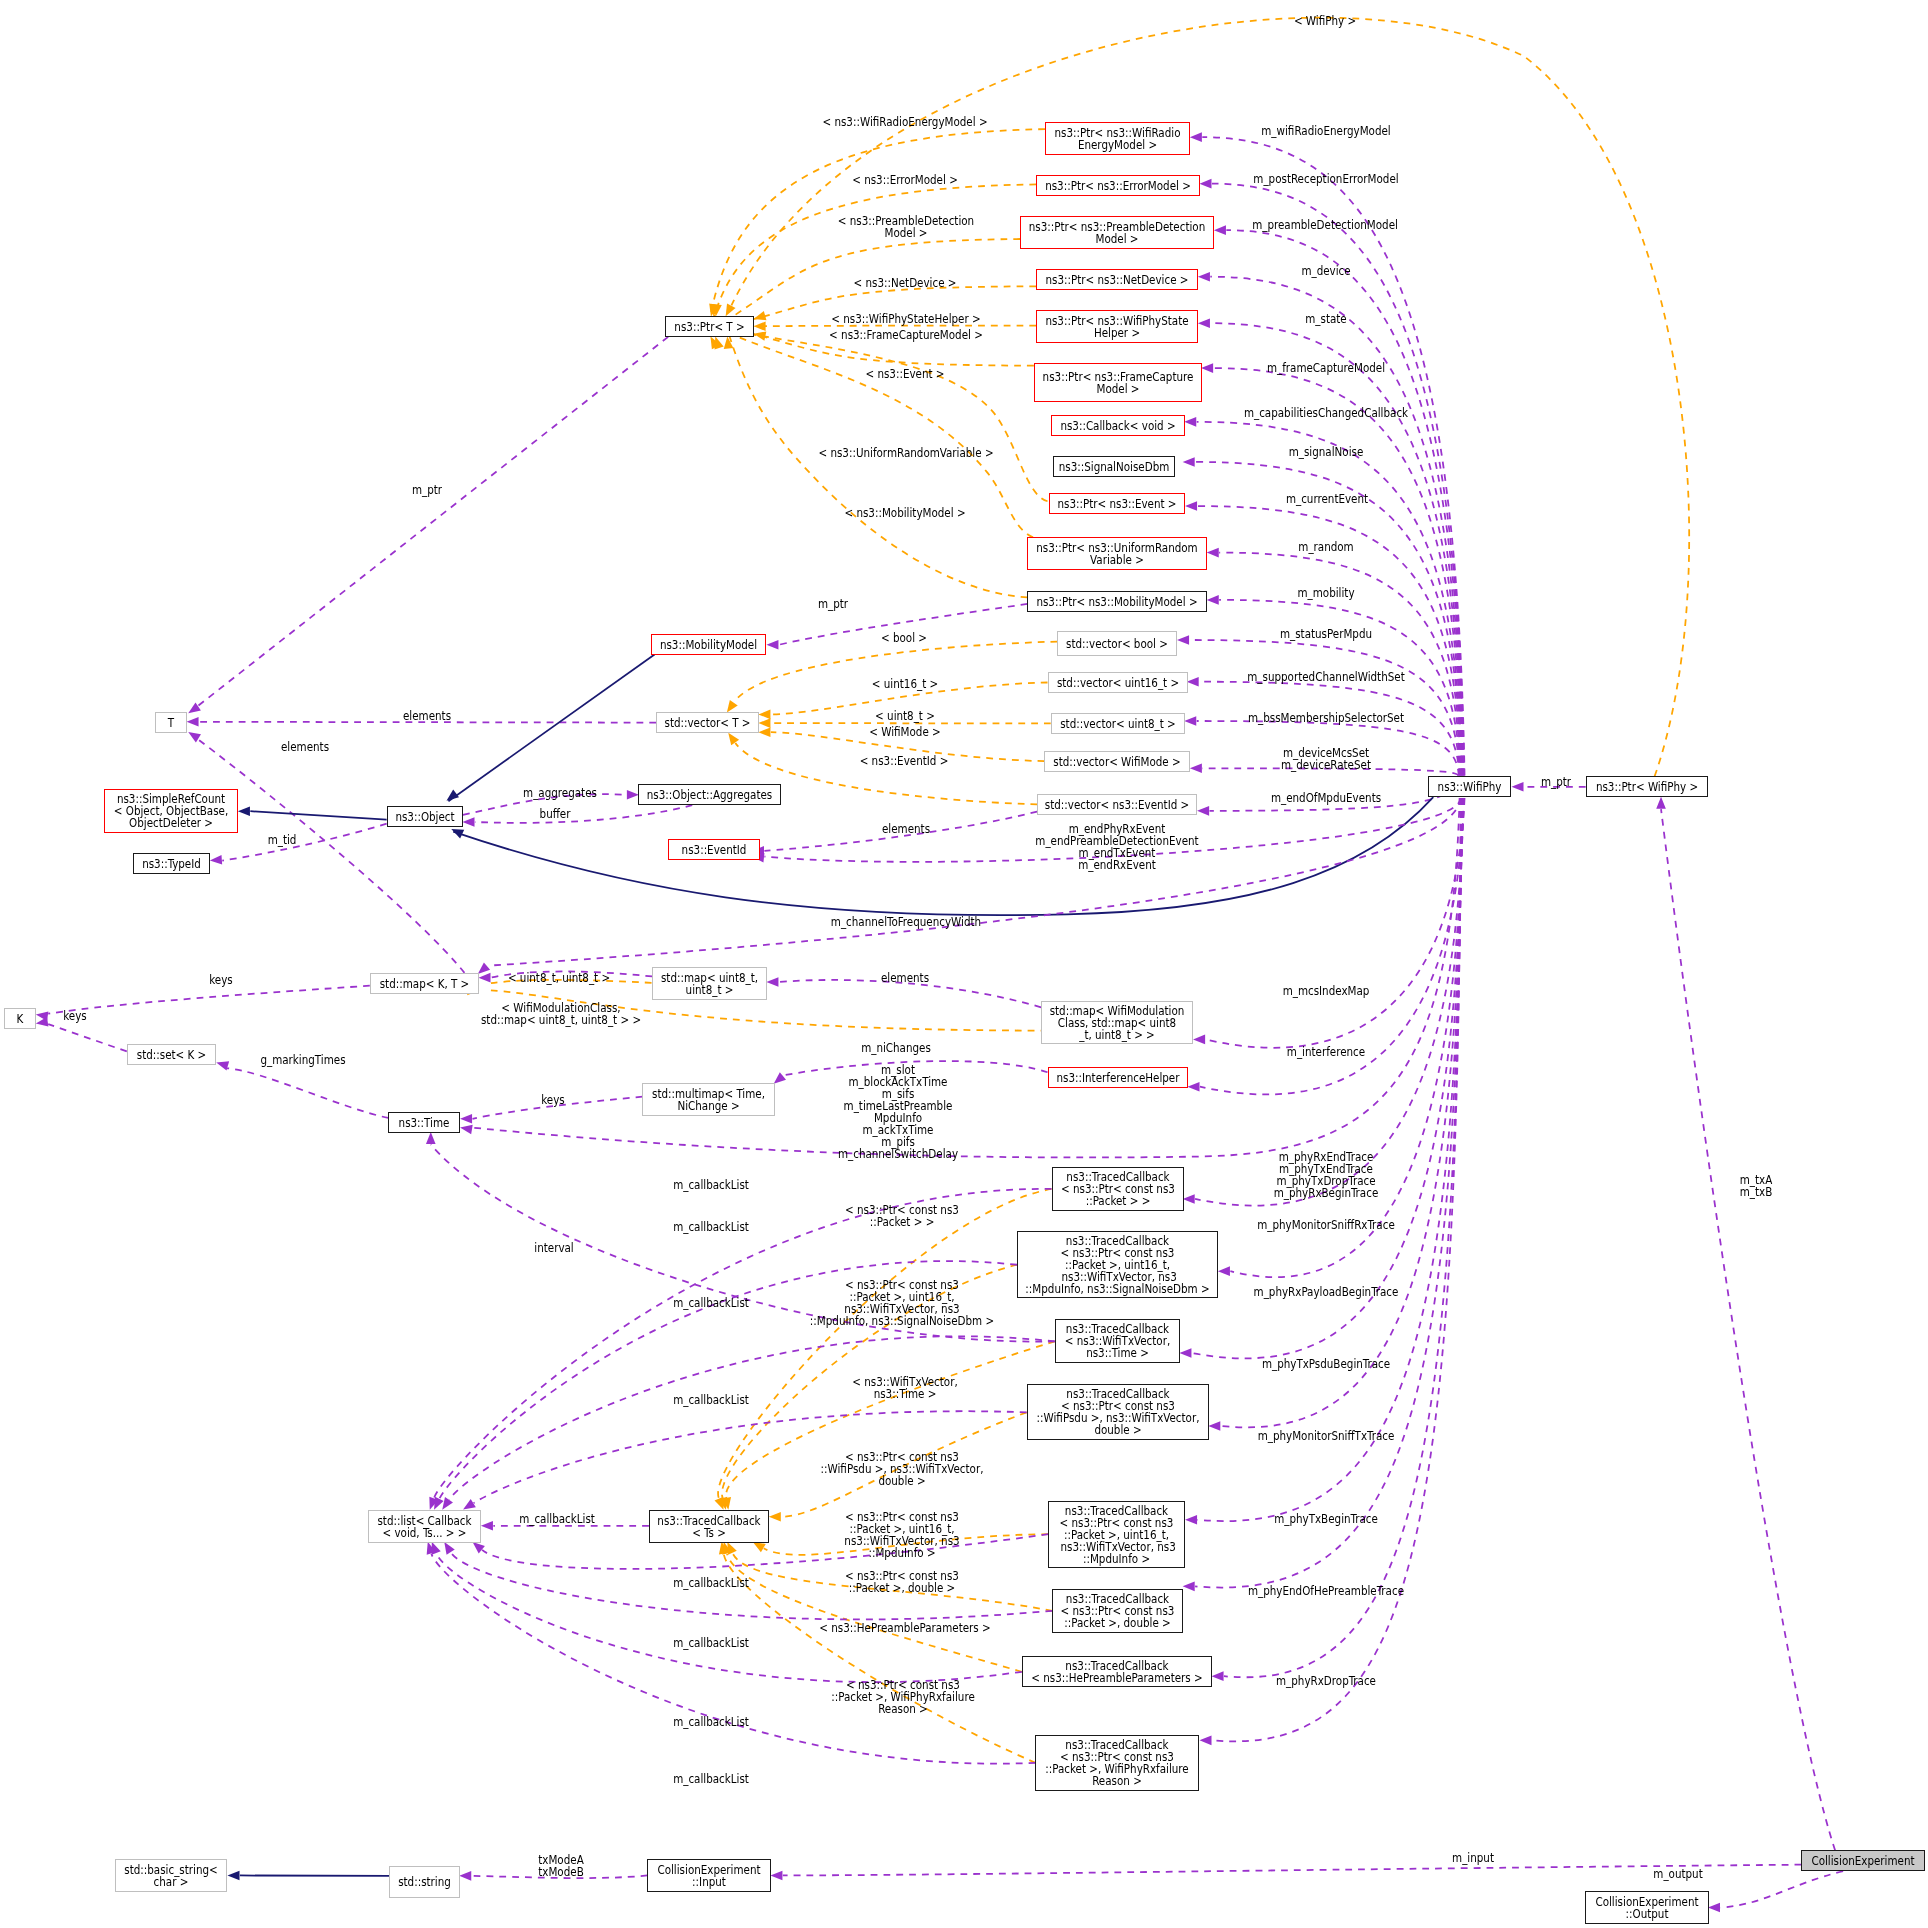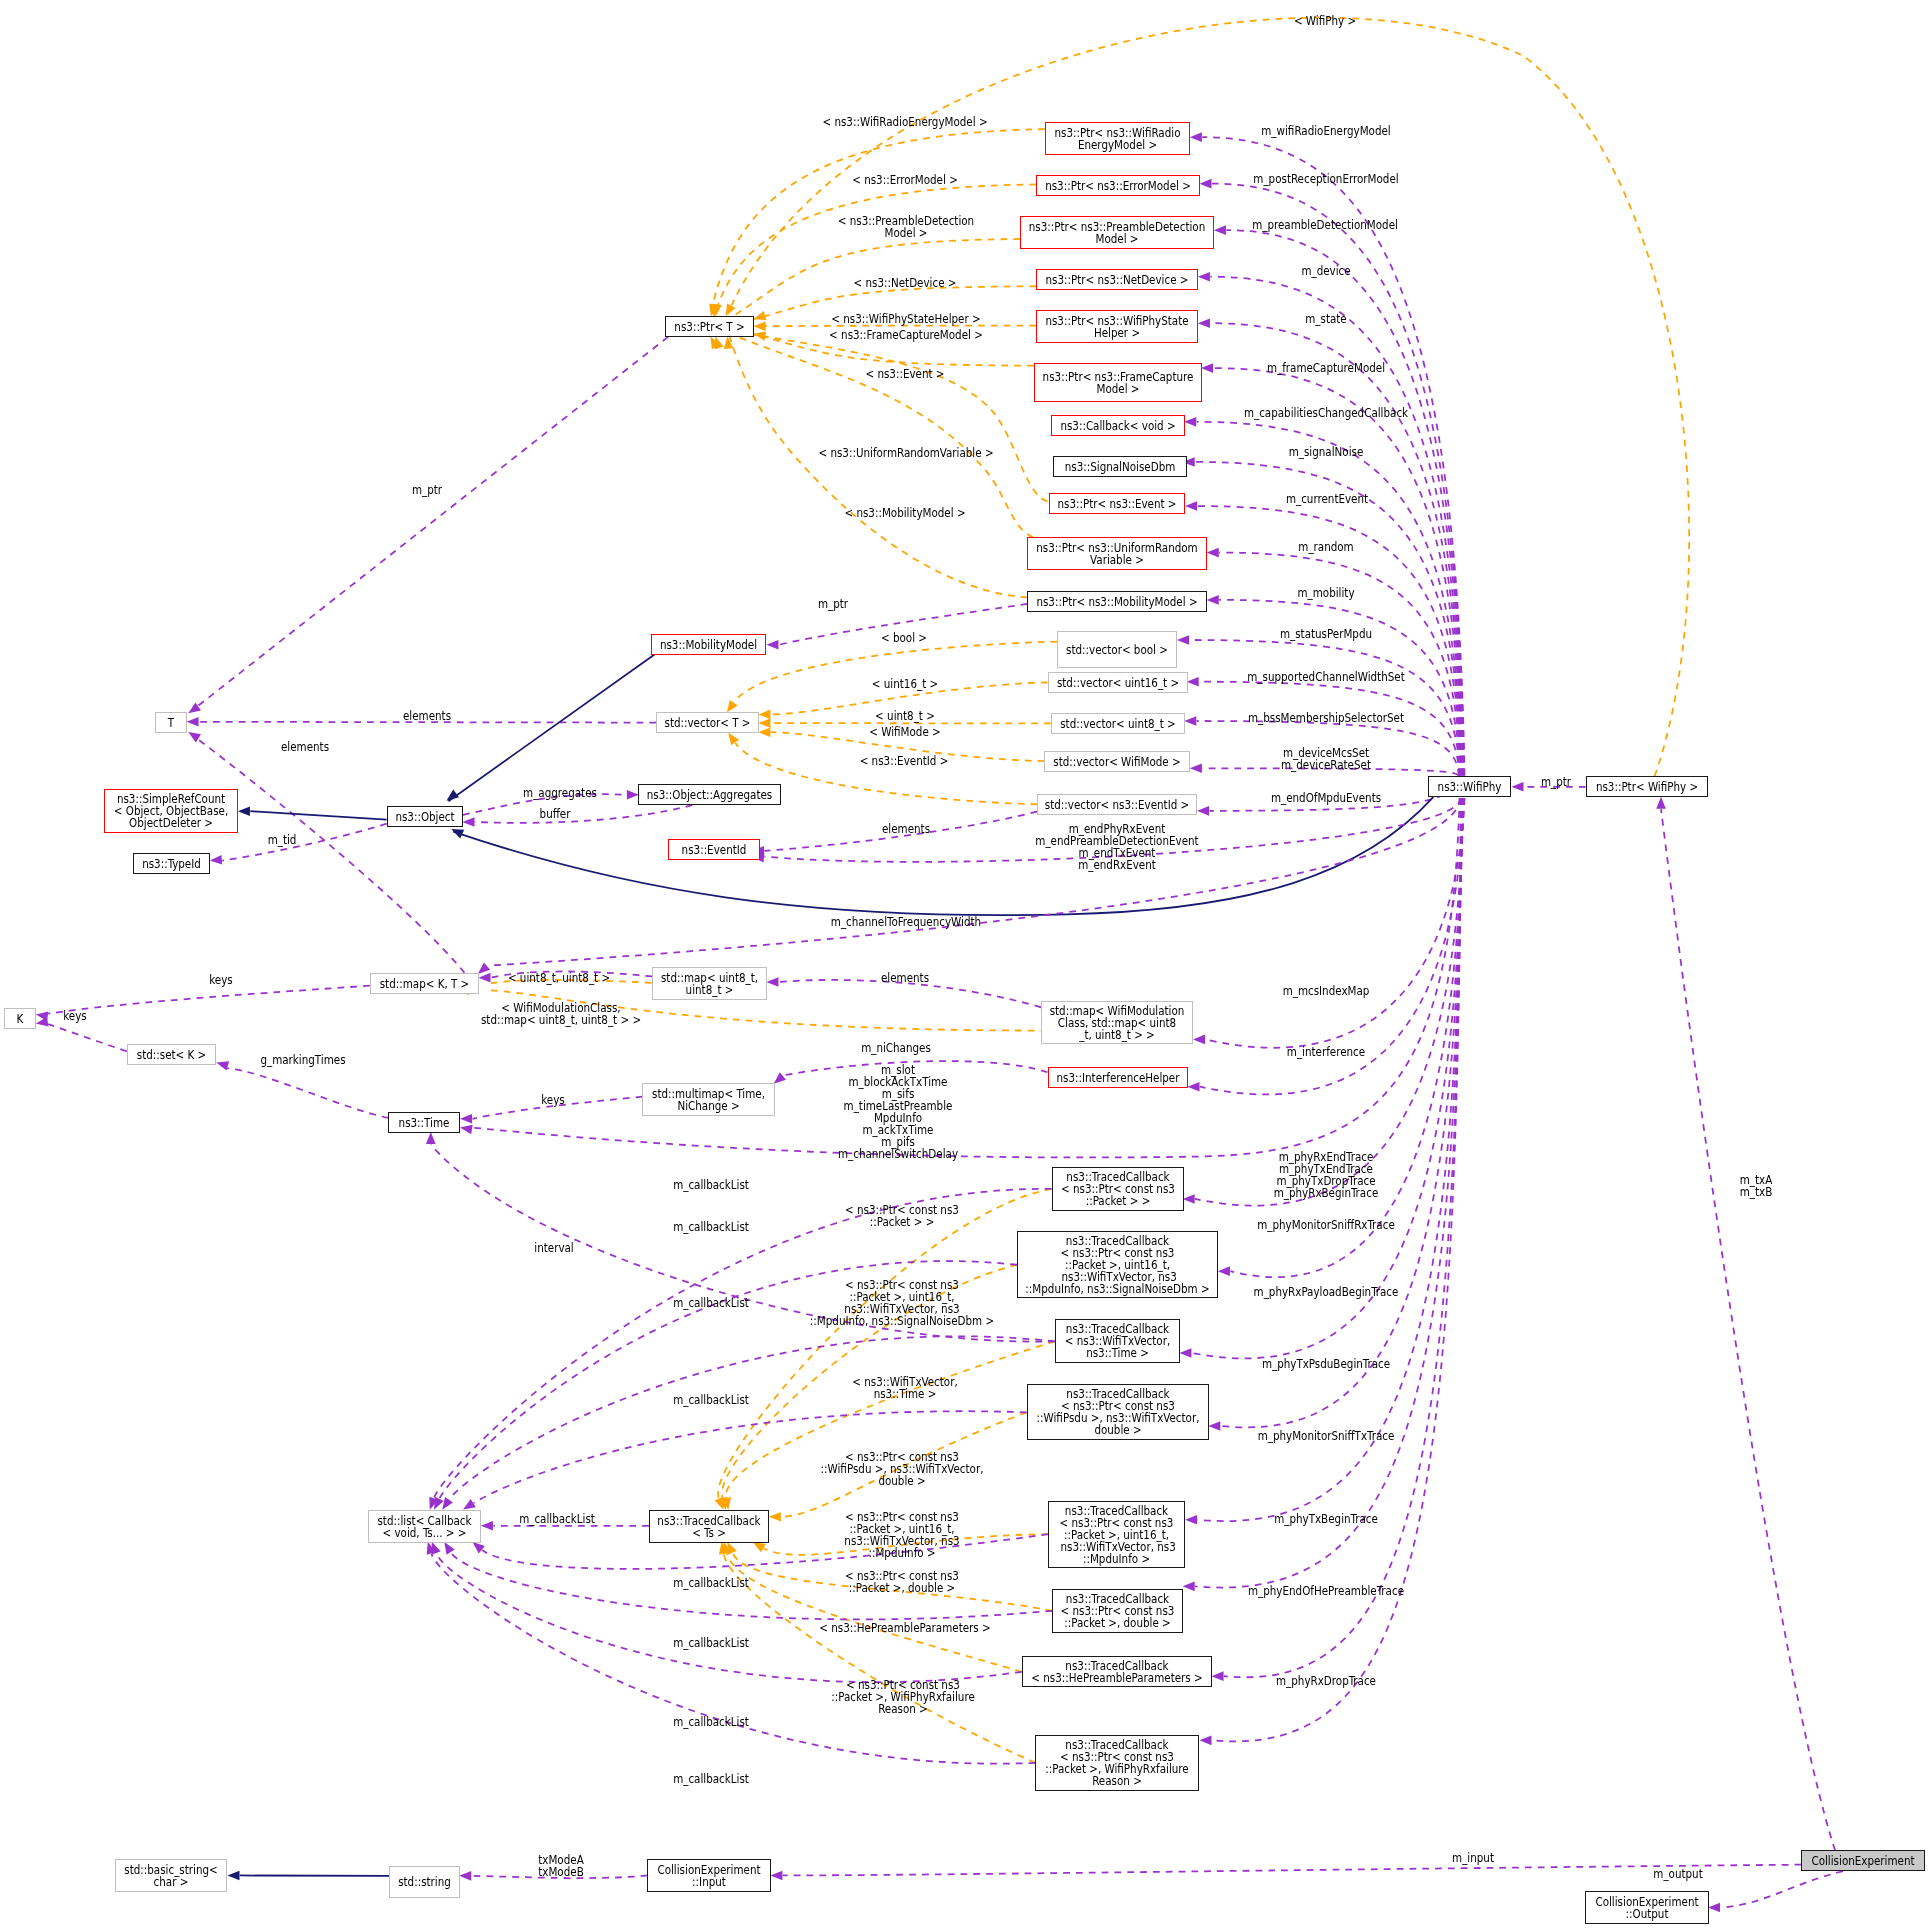--- a/index.html
+++ b/index.html
@@ -203,25 +203,25 @@
 <path d="M 1315.0 1672.5 C 1050.0 1680.0 650.0 1560.0 537.0 1427.0" fill="none" stroke="#9A32CD" stroke-width="2.2" stroke-dasharray="8.5,7.5"></path>
 <polygon points="0.5,0 -14.5,-6 -14.5,6" fill="#9A32CD" transform="translate(537.0,1412) rotate(-90)"></polygon>
 </svg>
 <div class="node s-red" style="left:1045px;top:122px;width:145px;height:33px"><span>ns3::Ptr&lt; ns3::WifiRadio</span><span>EnergyModel &gt;</span></div>
 <div class="node s-red" style="left:1036px;top:175px;width:164px;height:21px"><span>ns3::Ptr&lt; ns3::ErrorModel &gt;</span></div>
 <div class="node s-red" style="left:1020px;top:216px;width:194px;height:33px"><span>ns3::Ptr&lt; ns3::PreambleDetection</span><span>Model &gt;</span></div>
 <div class="node s-red" style="left:1036px;top:269px;width:162px;height:21px"><span>ns3::Ptr&lt; ns3::NetDevice &gt;</span></div>
 <div class="node s-red" style="left:1036px;top:310px;width:162px;height:33px"><span>ns3::Ptr&lt; ns3::WifiPhyState</span><span>Helper &gt;</span></div>
 <div class="node s-red" style="left:1034px;top:363px;width:168px;height:39px"><span>ns3::Ptr&lt; ns3::FrameCapture</span><span>Model &gt;</span></div>
 <div class="node s-red" style="left:1051px;top:415px;width:134px;height:21px"><span>ns3::Callback&lt; void &gt;</span></div>
-<div class="node s-black" style="left:1053px;top:456px;width:134px;height:21px"><span>ns3::SignalNoiseDbm</span></div>
+<div class="node s-black" style="left:1053px;top:456px;width:122px;height:21px"><span>ns3::SignalNoiseDbm</span></div>
 <div class="node s-red" style="left:1049px;top:493px;width:136px;height:21px"><span>ns3::Ptr&lt; ns3::Event &gt;</span></div>
 <div class="node s-red" style="left:1027px;top:537px;width:180px;height:33px"><span>ns3::Ptr&lt; ns3::UniformRandom</span><span>Variable &gt;</span></div>
 <div class="node s-black" style="left:1027px;top:591px;width:180px;height:21px"><span>ns3::Ptr&lt; ns3::MobilityModel &gt;</span></div>
-<div class="node s-gray" style="left:1057px;top:631px;width:120px;height:37px"><span>std::vector&lt; bool &gt;</span></div>
+<div class="node s-gray" style="left:1057px;top:631px;width:120px;height:25px"><span>std::vector&lt; bool &gt;</span></div>
 <div class="node s-gray" style="left:1048px;top:672px;width:140px;height:21px"><span>std::vector&lt; uint16_t &gt;</span></div>
 <div class="node s-gray" style="left:1051px;top:713px;width:134px;height:21px"><span>std::vector&lt; uint8_t &gt;</span></div>
 <div class="node s-gray" style="left:1044px;top:751px;width:146px;height:21px"><span>std::vector&lt; WifiMode &gt;</span></div>
 <div class="node s-gray" style="left:1037px;top:794px;width:160px;height:21px"><span>std::vector&lt; ns3::EventId &gt;</span></div>
 <div class="node s-gray" style="left:1041px;top:1001px;width:152px;height:43px"><span>std::map&lt; WifiModulation</span><span>Class, std::map&lt; uint8</span><span>_t, uint8_t &gt; &gt;</span></div>
 <div class="node s-red" style="left:1048px;top:1067px;width:140px;height:21px"><span>ns3::InterferenceHelper</span></div>
 <div class="node s-black" style="left:1052px;top:1167px;width:132px;height:44px"><span>ns3::TracedCallback</span><span>&lt; ns3::Ptr&lt; const ns3</span><span>::Packet &gt; &gt;</span></div>
 <div class="node s-black" style="left:1017px;top:1231px;width:201px;height:67px"><span>ns3::TracedCallback</span><span>&lt; ns3::Ptr&lt; const ns3</span><span>::Packet &gt;, uint16_t,</span><span> ns3::WifiTxVector, ns3</span><span>::MpduInfo, ns3::SignalNoiseDbm &gt;</span></div>
 <div class="node s-black" style="left:1055px;top:1319px;width:125px;height:44px"><span>ns3::TracedCallback</span><span>&lt; ns3::WifiTxVector,</span><span>ns3::Time &gt;</span></div>
 <div class="node s-black" style="left:1027px;top:1384px;width:182px;height:56px"><span>ns3::TracedCallback</span><span>&lt; ns3::Ptr&lt; const ns3</span><span>::WifiPsdu &gt;, ns3::WifiTxVector,</span><span>double &gt;</span></div>

